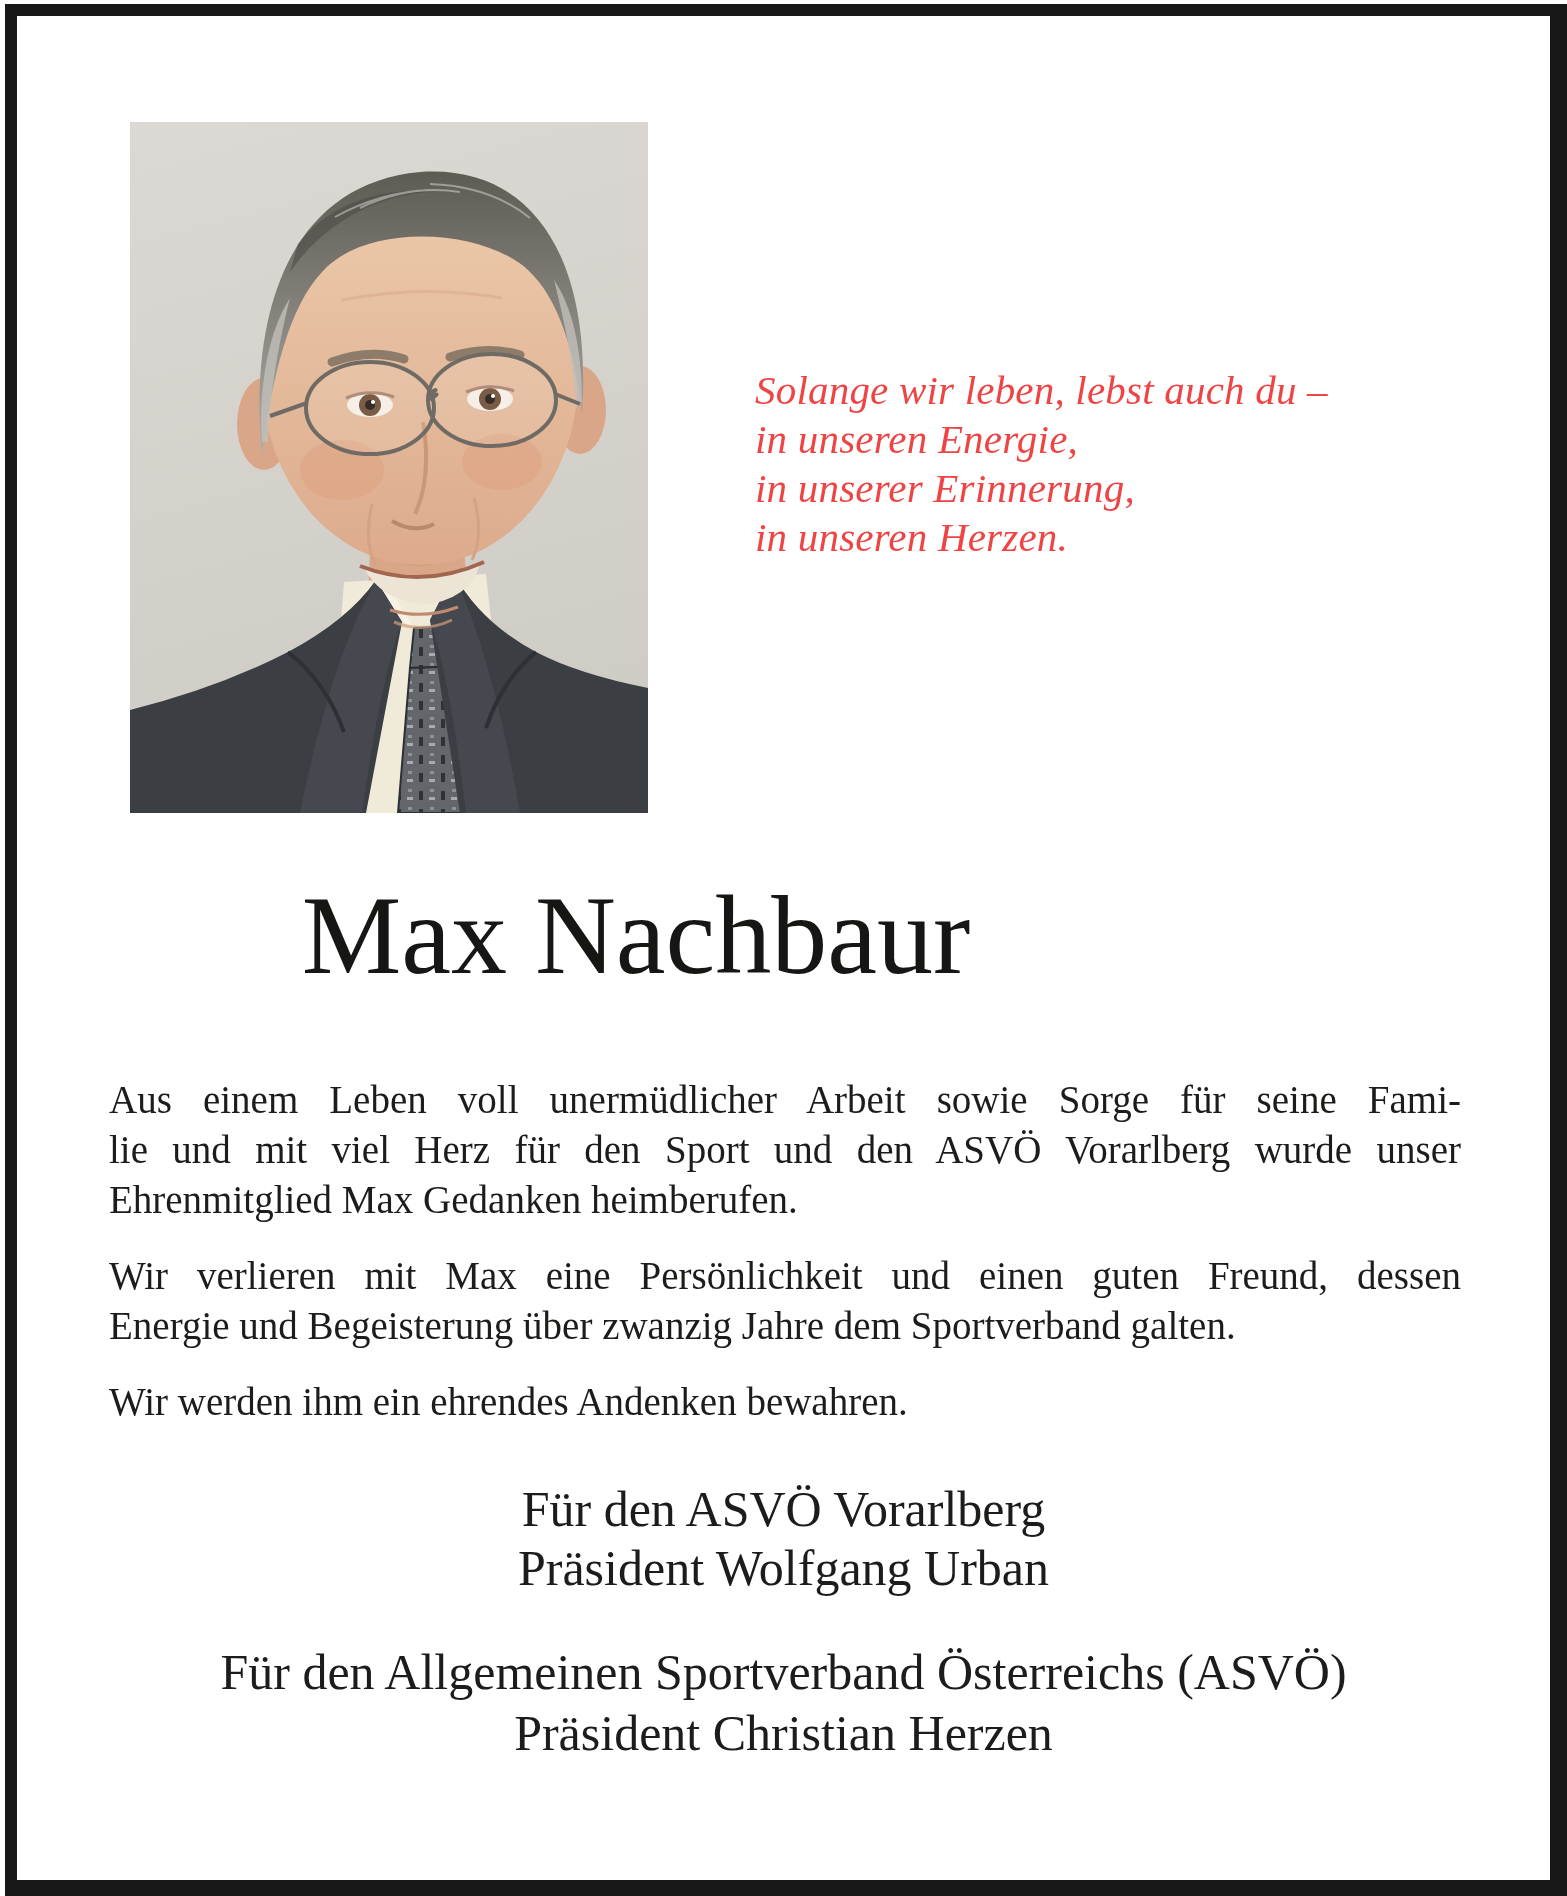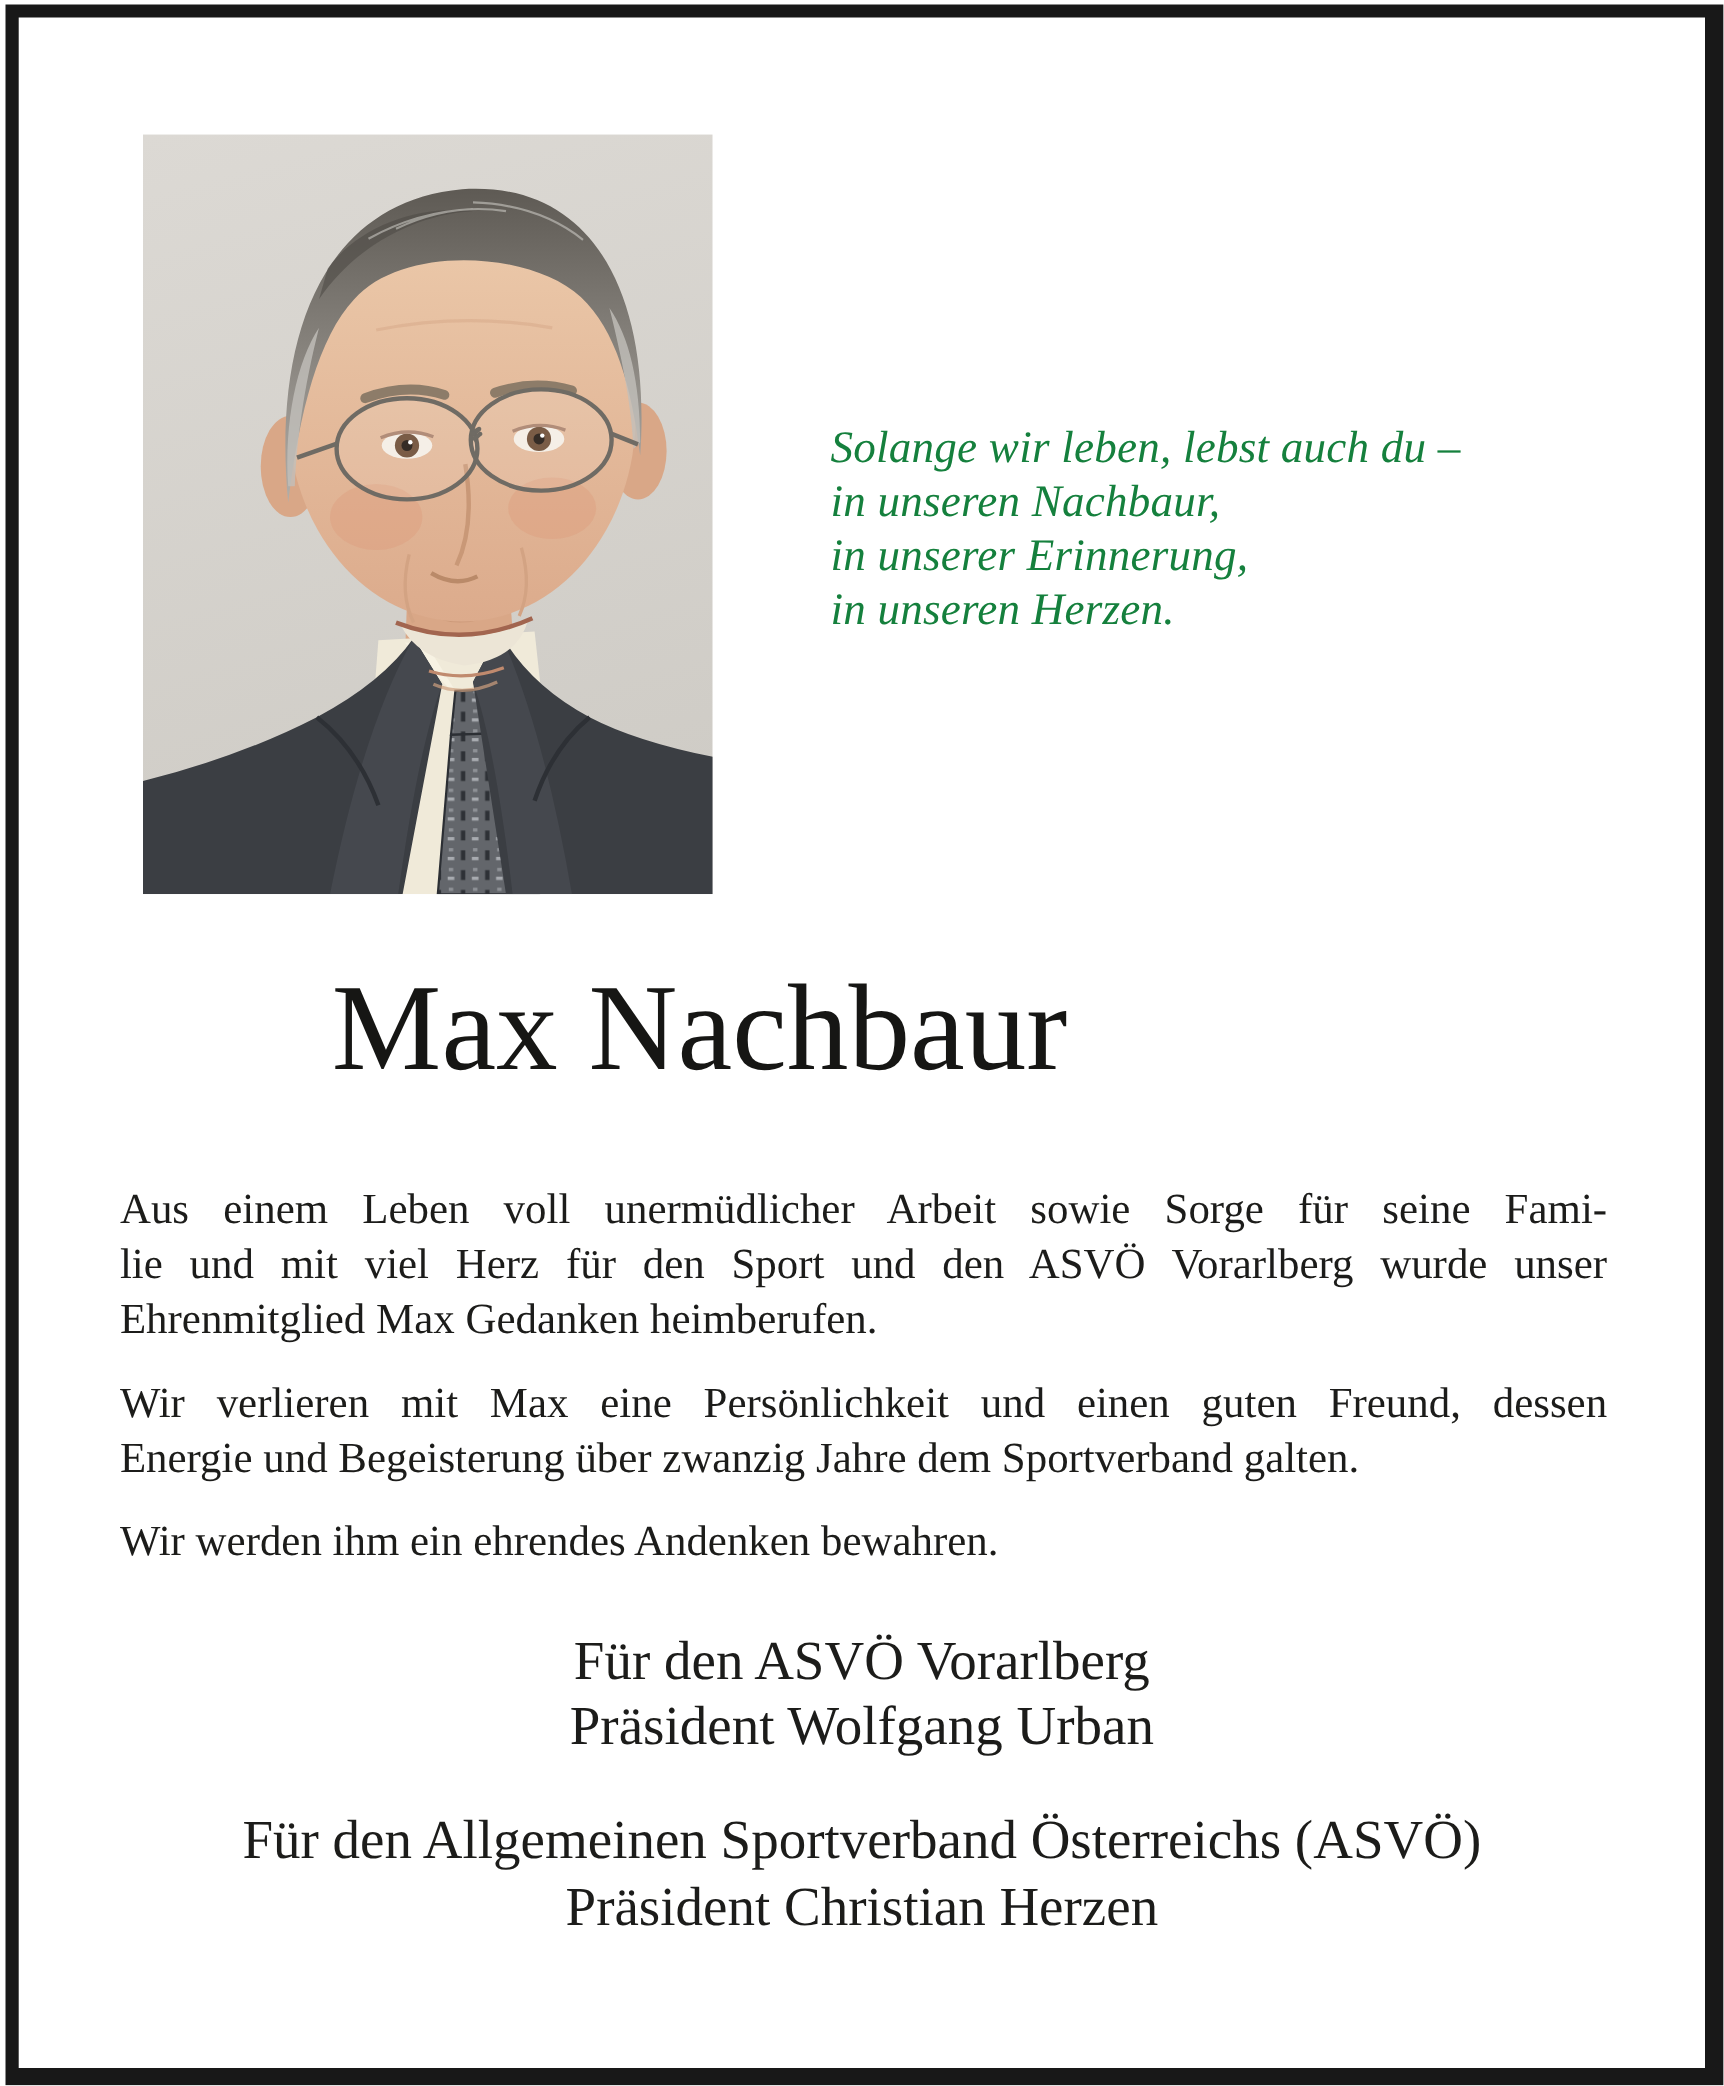--- a/index.html
+++ b/index.html
@@ -27,26 +27,26 @@
   }
   .photo {
     position: absolute;
     left: 130px; top: 122px;
     width: 518px; height: 691px;
     overflow: hidden;
   }
   .photo svg { display: block; }
   .quote {
     position: absolute;
-    left: 755px; top: 382px;
+    left: 755px; top: 366px;
     font-style: italic;
     font-size: 41px;
     line-height: 49px;
     letter-spacing: 0.2px;
-    color: #15803d;
+    color: #ef4444;
   }
   .title {
     position: absolute;
     left: 0; top: 868px;
     width: 1272px;
     margin: 0;
     text-align: center;
     font-size: 112px;
     font-weight: normal;
     line-height: 1.2;
@@ -192,21 +192,21 @@
         <path d="M299,272 Q311,264 301,272" stroke="#6f6b64" stroke-width="4" fill="none"></path>
         <line x1="298" y1="272" x2="302" y2="272" stroke="#6f6b64" stroke-width="4"></line>
         <path d="M177,281 L140,294" stroke="#6f6b64" stroke-width="4"></path>
         <path d="M425,272 L450,282" stroke="#6f6b64" stroke-width="4"></path>
       </g>
     </svg>
   </div>
 
   <div class="quote">
     <div>Solange wir leben, lebst auch du –</div>
-    <div>in unseren Nachbaur,</div>
+    <div>in unseren Energie,</div>
     <div>in unserer Erinnerung,</div>
     <div>in unseren Herzen.</div>
   </div>
 
   <h1 class="title">Max Nachbaur</h1>
 
   <div class="body">
     <p>
       <span class="ln just">Aus einem Leben voll unermüdlicher Arbeit sowie Sorge für seine Fami-</span>
       <span class="ln just">lie und mit viel Herz für den Sport und den ASVÖ Vorarlberg wurde unser</span>

